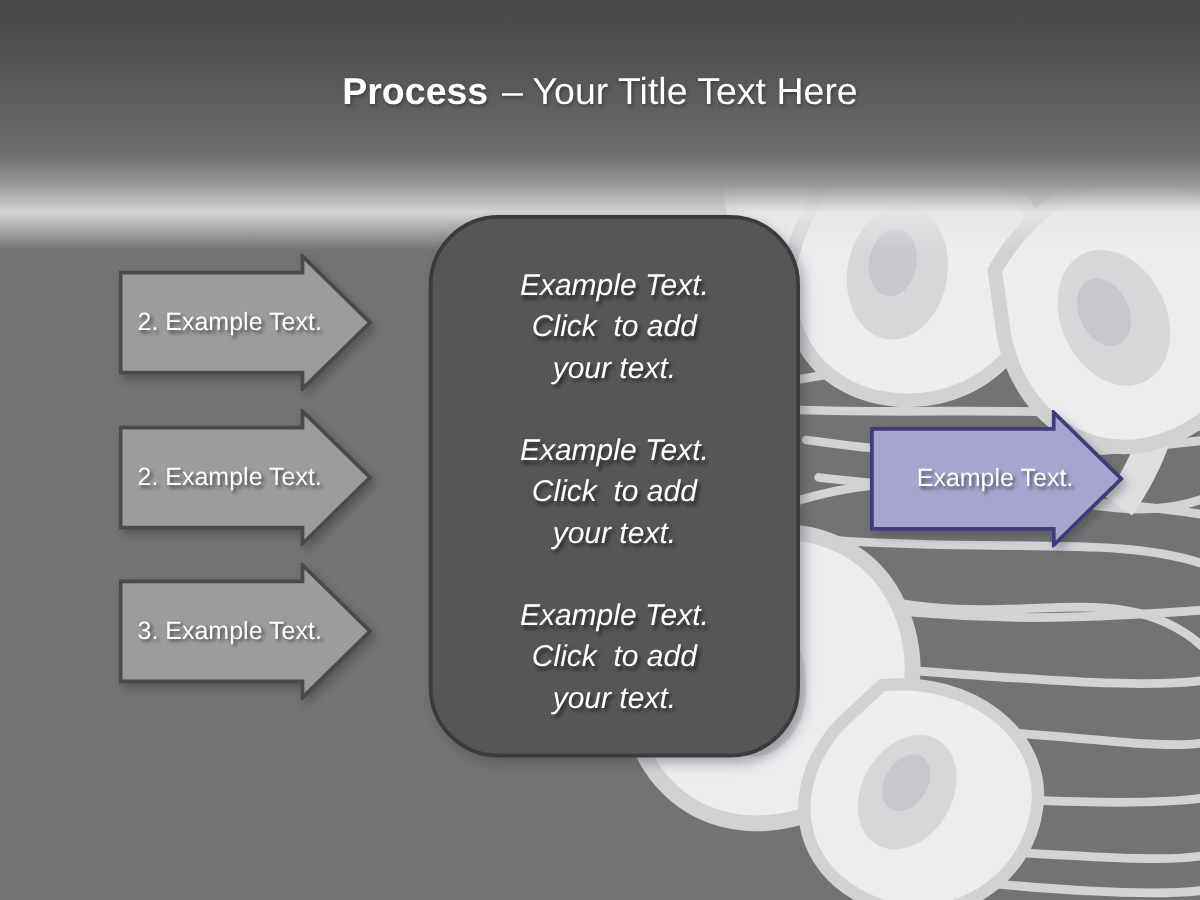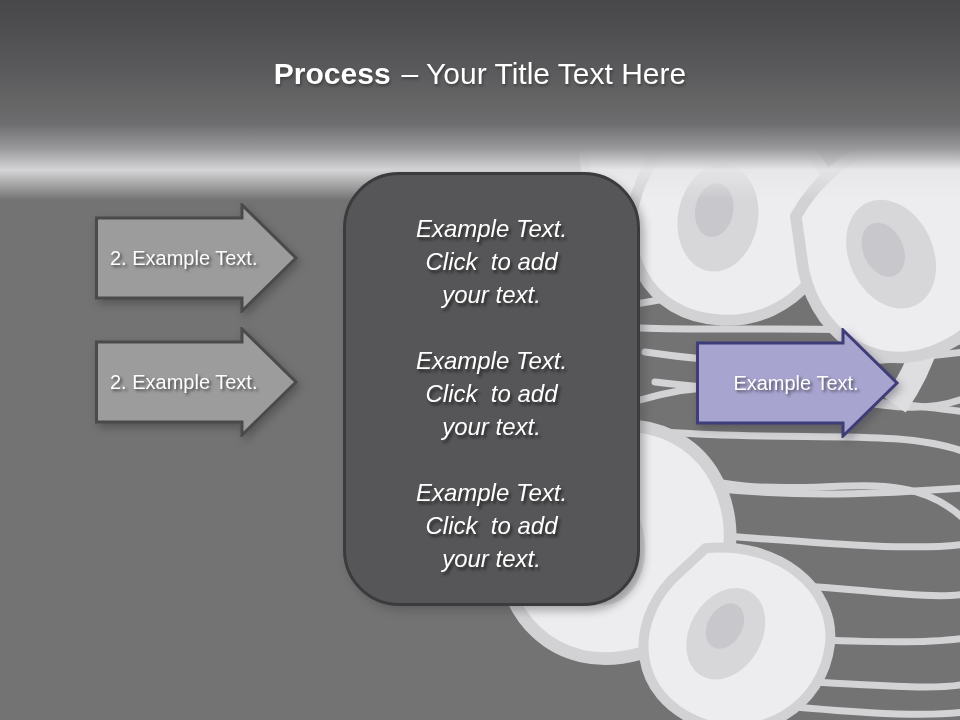--- a/index.html
+++ b/index.html
@@ -110,20 +110,26 @@
     <span class="arrow-label">2. Example Text.</span>
   </div>
 
   <div class="arrow-wrap" id="arrow2">
     <svg viewBox="0 0 204 110" width="204" height="110">
       <polygon points="1.5,15 147,15 147,2 201,55 147,108 147,95 1.5,95" fill="#9c9c9c" stroke="#4a4a4a" stroke-width="3"></polygon>
     </svg>
     <span class="arrow-label">2. Example Text.</span>
   </div>
 
+  <div class="arrow-wrap" id="arrow3">
+    <svg viewBox="0 0 204 110" width="204" height="110">
+      <polygon points="1.5,15 147,15 147,2 201,55 147,108 147,95 1.5,95" fill="#9c9c9c" stroke="#4a4a4a" stroke-width="3"></polygon>
+    </svg>
+    <span class="arrow-label">3. Example Text.</span>
+  </div>
 
   <div class="center-box">
     <p class="box-para">Example Text.
 Click  to add
 your text.</p>
     <p class="box-para">Example Text.
 Click  to add
 your text.</p>
     <p class="box-para">Example Text.
 Click  to add

